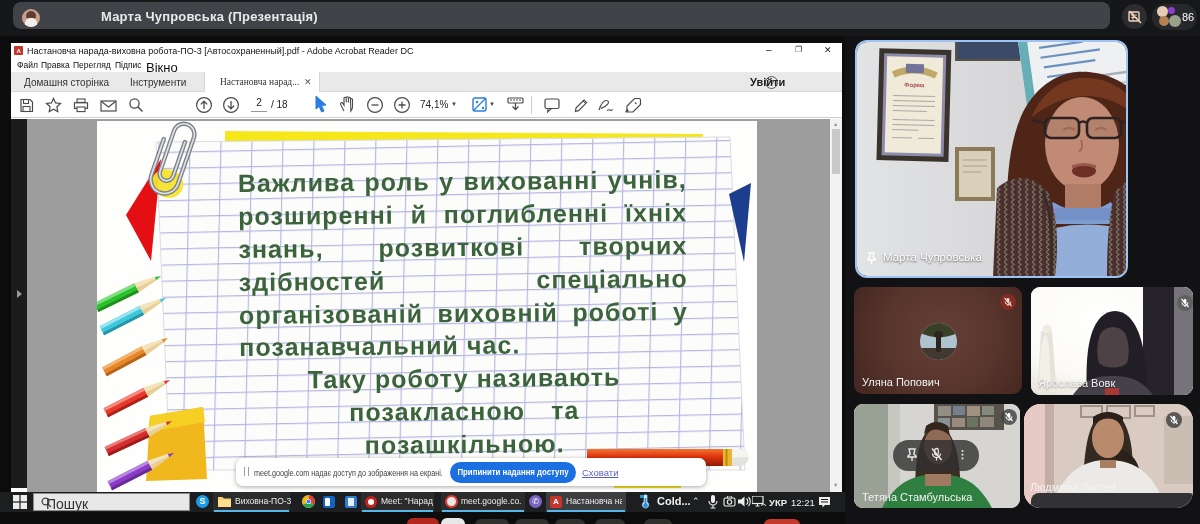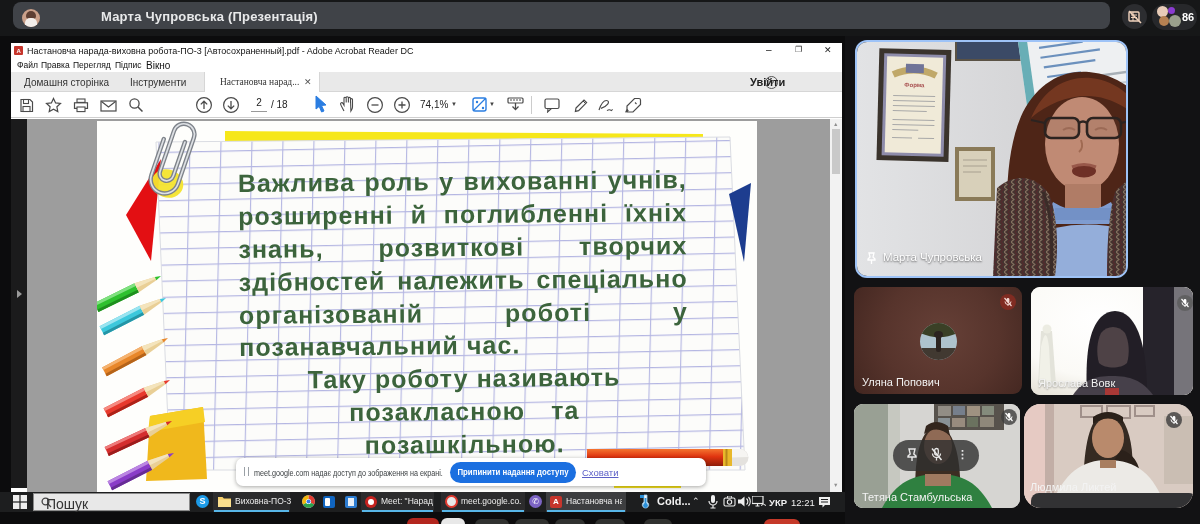--- a/index.html
+++ b/index.html
@@ -23,40 +23,40 @@
   <svg class="abs" style="left:1128px;top:10px;" width="14" height="14" viewBox="0 0 14 14">
     <rect x="1" y="2" width="10" height="9" rx="1" fill="none" stroke="#f0d2bc" stroke-width="1.4"></rect>
     <path d="M3 5h6M3 7.5h6M5 2v9" stroke="#f0d2bc" stroke-width="1"></path>
     <path d="M1 1 L13 13" stroke="#f0d2bc" stroke-width="1.6"></path>
   </svg>
   <div class="abs" style="left:1152px;top:4px;width:45px;height:26px;border-radius:13px;background:#27282b;"></div>
   <div class="abs" style="left:1157px;top:6px;width:11px;height:11px;border-radius:50%;background:#e7cbb7;"></div>
   <div class="abs" style="left:1168px;top:7px;width:7px;height:7px;border-radius:50%;background:#8a3bd0;"></div>
   <div class="abs" style="left:1159px;top:16px;width:10px;height:10px;border-radius:50%;background:#b58152;"></div>
   <div class="abs" style="left:1169px;top:15px;width:12px;height:12px;border-radius:50%;background:#9aa08c;"></div>
-  <div class="abs" style="left:1182px;top:11px;font-size:11px;font-weight:700;color:#fff;">86</div>
+  <div class="abs" style="left:1182px;top:11px;font-size:11px;font-weight:400;color:#fff;">86</div>
 
   <div class="abs" id="share" style="left:0;top:36px;width:845px;height:488px;background:#0c0c0d;overflow:hidden;">
 
     <div class="abs" id="win" style="left:11px;top:7px;width:831px;height:449px;background:#ffffff;overflow:hidden;">
 
       <div class="abs" style="left:0;top:0;width:831px;height:14px;background:#fff;"></div>
       <div class="abs" style="left:3px;top:3px;width:9px;height:9px;background:#c6352c;border-radius:1px;"></div>
       <div class="abs" style="left:5.5px;top:4.5px;font-size:6px;font-weight:700;color:#fff;">A</div>
       <div class="abs" style="left:16px;top:2.5px;font-size:9px;color:#111;">Настановча нарада-виховна робота-ПО-3 [Автосохраненный].pdf - Adobe Acrobat Reader DC</div>
       <div class="abs" style="left:755px;top:1px;font-size:10px;color:#222;">–</div>
       <div class="abs" style="left:784px;top:2px;font-size:8px;color:#222;">❐</div>
       <div class="abs" style="left:813px;top:2px;font-size:9px;color:#222;">✕</div>
 
       <div class="abs" style="left:0;top:14px;width:831px;height:15px;background:#fff;"></div>
       <div class="abs" style="left:6px;top:16.5px;font-size:8.5px;color:#111;">Файл</div>
       <div class="abs" style="left:30px;top:16.5px;font-size:8.5px;color:#111;">Правка</div>
       <div class="abs" style="left:62px;top:16.5px;font-size:8.5px;color:#111;">Перегляд</div>
       <div class="abs" style="left:104px;top:16.5px;font-size:8.5px;color:#111;">Підпис</div>
-      <div class="abs" style="left:135px;top:16.5px;font-size:10px;color:#111;">Вікно</div>
+      <div class="abs" style="left:135px;top:16.5px;font-size:13px;color:#111;">Вікно</div>
       <div class="abs" style="left:160px;top:16.5px;font-size:11px;color:#111;margin-top:18px;">Довідка</div>
 
       <div class="abs" style="left:0;top:29px;width:831px;height:20px;background:#e9e9e9;border-bottom:1px solid #d6d6d6;"></div>
       <div class="abs" style="left:13px;top:34px;font-size:10px;color:#333;">Домашня сторінка</div>
       <div class="abs" style="left:119px;top:34px;font-size:10px;color:#333;">Інструменти</div>
       <div class="abs" style="left:193px;top:29px;width:116px;height:20px;background:#fff;border-left:1px solid #d6d6d6;border-right:1px solid #d6d6d6;"></div>
       <div class="abs" style="left:209px;top:34px;font-size:9.5px;color:#333;font-family:Liberation Serif, serif;">Настановча нарад...</div>
       <div class="abs" style="left:293px;top:34px;font-size:9px;color:#555;">✕</div>
       <div class="abs" style="left:754px;top:33px;width:13px;height:13px;border:1px solid #555;border-radius:50%;font-size:9px;color:#333;text-align:center;line-height:12px;">?</div>
       <div class="abs" style="left:739px;top:33px;font-size:11px;font-weight:700;color:#222;">Увійти</div>
@@ -267,25 +267,25 @@
               <span>поглибленні</span>
               <span>їхніх</span>
             </div>
           <div style="display:flex;justify-content:space-between;height:32.9px;">
               <span>знань,</span>
               <span>розвиткові</span>
               <span>творчих</span>
             </div>
           <div style="display:flex;justify-content:space-between;height:32.9px;">
               <span>здібностей</span>
-              <span>належить</span>
               <span>спеціально</span>
             </div>
           <div style="display:flex;justify-content:space-between;height:32.9px;">
               <span>організованій</span>
+              <span>виховній</span>
               <span>роботі</span>
               <span>у</span>
             </div>
           <div style="height:32.9px;">позанавчальний час.</div>
           <div style="height:32.9px;text-align:center;">Таку роботу називають</div>
           <div style="height:32.9px;text-align:center;word-spacing:18px;">позакласною та</div>
           <div style="height:32.9px;text-align:center;">позашкільною.</div>
         </div>
       </div>
     </div>

